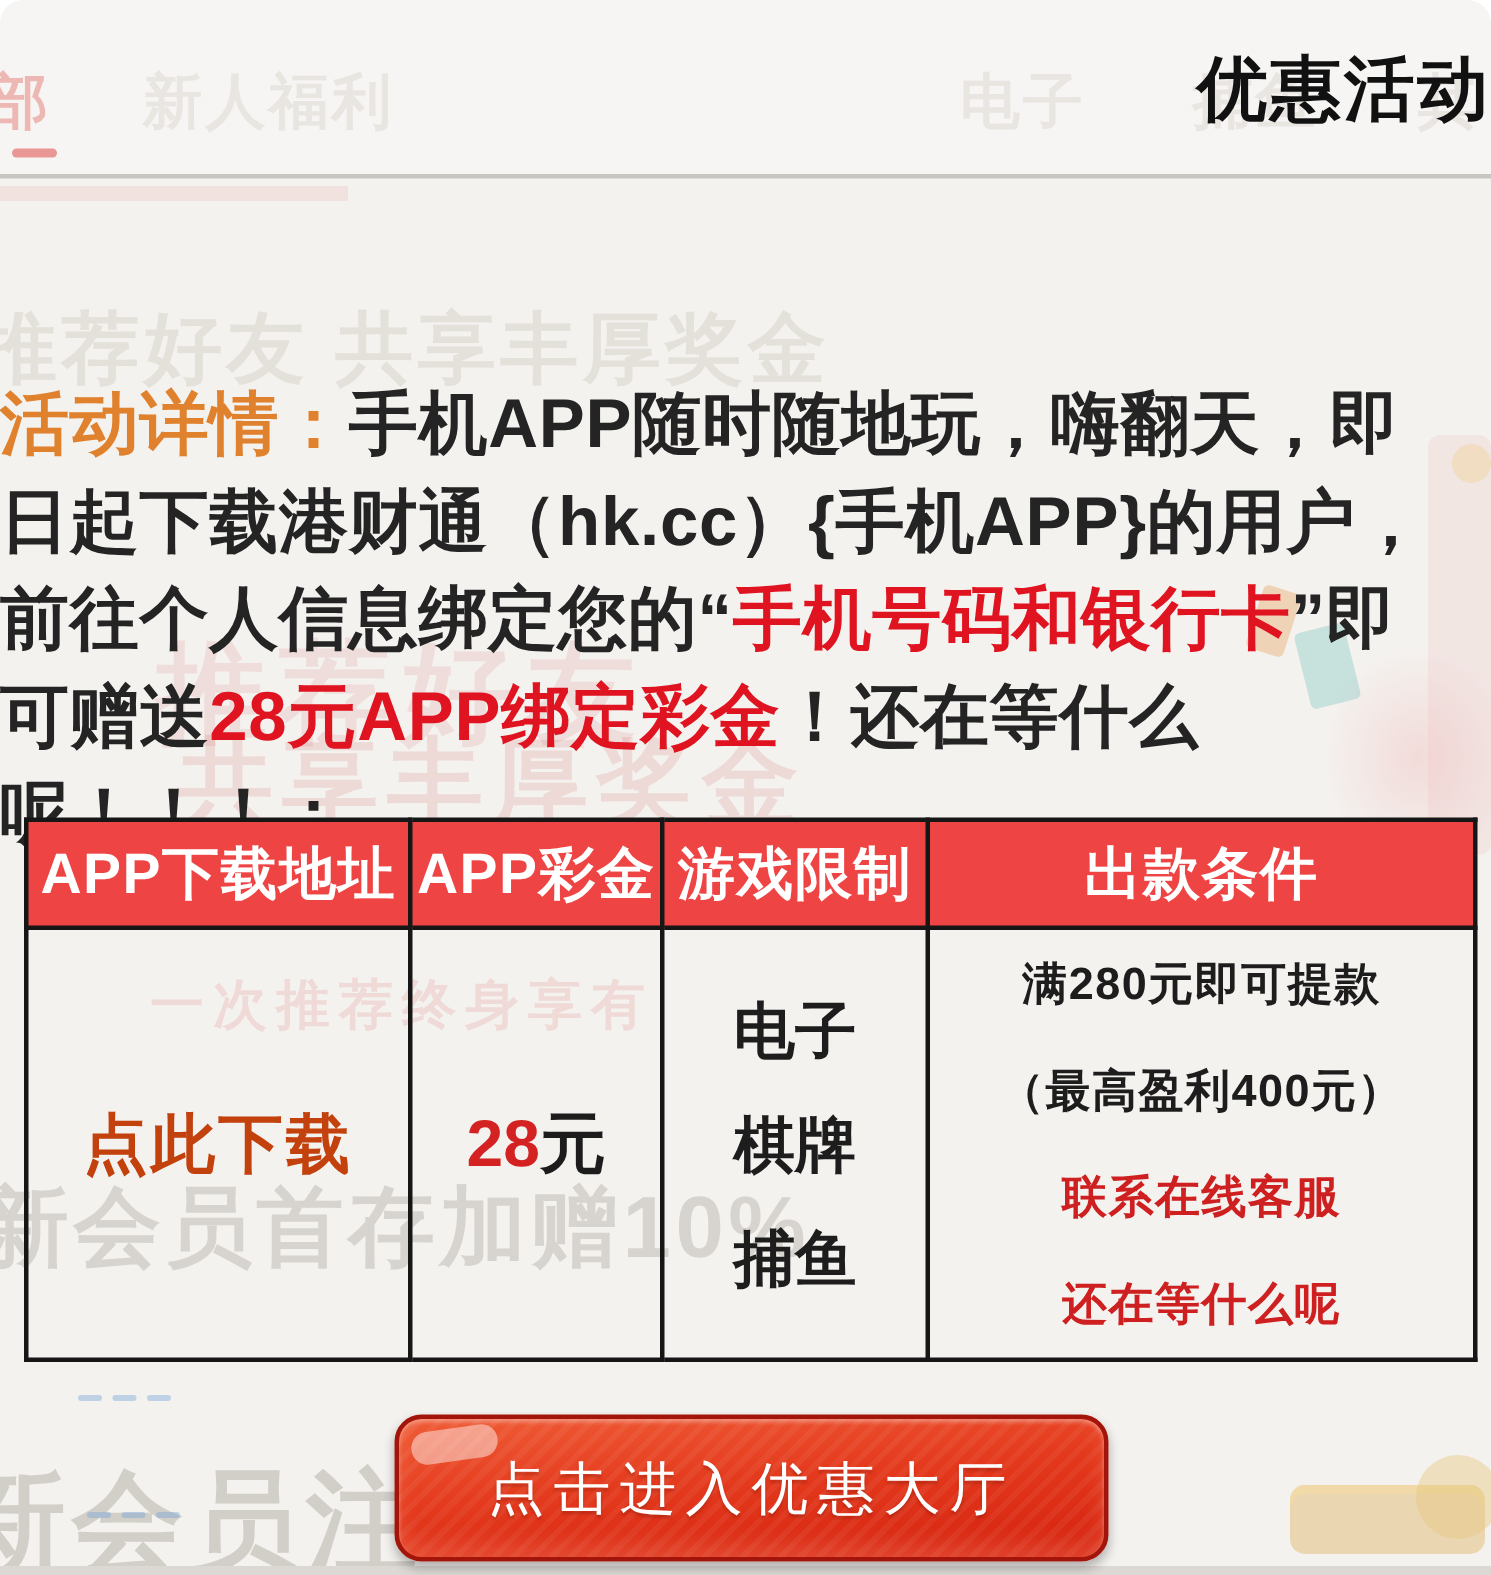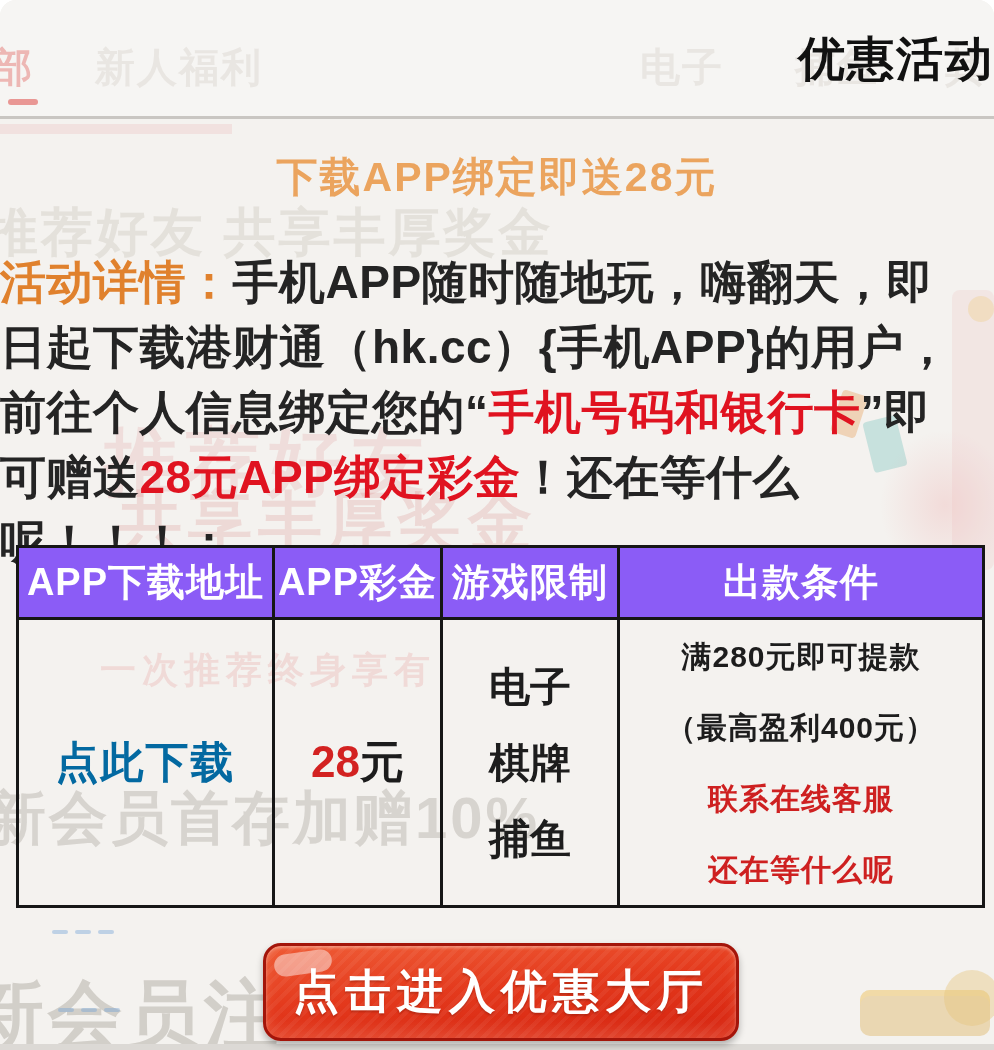--- a/index.html
+++ b/index.html
@@ -82,25 +82,25 @@
   .promo-details .orange { color:#e0812d; }
   .promo-details .red    { color:#e01320; }
 
   
   .promo-table {
     position:absolute; left:16px; top:545px; width:966px;
     border-collapse:collapse; table-layout:fixed;
   }
   .promo-table th, .promo-table td { border:3px solid #161616; text-align:center; }
   .promo-table th {
-    background:#8b5cf6; color:#ffffff; font-size:38px; font-weight:bold;
+    background:#ef4444; color:#ffffff; font-size:38px; font-weight:bold;
     height:72px; letter-spacing:1px;
   }
   .promo-table td { height:288px; vertical-align:middle; font-weight:bold; background:transparent; }
-  .download-link { color:#0369a1; font-size:43px; font-weight:bold; text-decoration:none; letter-spacing:2px; }
+  .download-link { color:#c2410c; font-size:43px; font-weight:bold; text-decoration:none; letter-spacing:2px; }
   .bonus-cell { font-size:44px; }
   .bonus-red { color:#d32221;margin-top:24px; }
   .bonus-black { color:#1c1c1c; }
   .limit-line { font-size:41px; line-height:76px; color:#1d1d1d; }
   .withdraw-line { font-size:30px; line-height:71px; letter-spacing:1px; }
   .withdraw-line.black { color:#1d1d1d; }
   .withdraw-line.red   { color:#ce2020; }
 
   
   .cta-button {
@@ -111,21 +111,21 @@
       linear-gradient(175deg, #ef5c36 0%, #e43a1d 45%, #d5220f 100%);
     box-shadow:0 4px 7px rgba(0,0,0,0.28), inset 0 2px 3px rgba(255,255,255,0.35), inset 0 -8px 14px rgba(255,170,140,0.25);
     display:flex; align-items:center; justify-content:center;
   }
   .cta-button::before {
     content:""; position:absolute; left:8px; top:6px; width:58px; height:22px;
     background:rgba(255,255,255,0.45); border-radius:12px;
     transform:rotate(-8deg);
   }
   .cta-label {
-    color:#ffffff; font-size:46px; font-weight:bold; letter-spacing:6px;
+    color:#ffffff; font-size:38px; font-weight:normal; letter-spacing:6px;
     text-shadow:0 2px 2px rgba(120,20,5,0.35);
   }
 </style>
 </head>
 <body>
 
 <div class="page">
   <div class="card">
 
     <div class="wm wm-referral-gray">推荐好友 共享丰厚奖金</div>
@@ -150,21 +150,20 @@
       </div>
     <div class="decor dashes-b dash-row">
         <span></span>
         <span></span>
         <span></span>
       </div>
     <div class="decor bottom-strip"></div>
 
     <div class="content">
 
-      <div class="promo-heading">下载APP绑定即送28元</div>
 
       <div class="promo-details">
         <span class="orange">活动详情：</span><span>手机APP随时随地玩，嗨翻天，即日</span><span>起下载港财通（hk.cc）{手机APP}的用户，前</span><span>往个人信息绑定您的“</span><span class="red">手机号码和银行卡</span><span>”即可赠</span><span>送</span><span class="red">28元APP绑定彩金</span><span>！还在等什么呢！！！：</span>
       </div>
 
       <table class="promo-table">
         <colgroup>
           <col style="width:256px">
             <col style="width:168px">
             <col style="width:177px">

